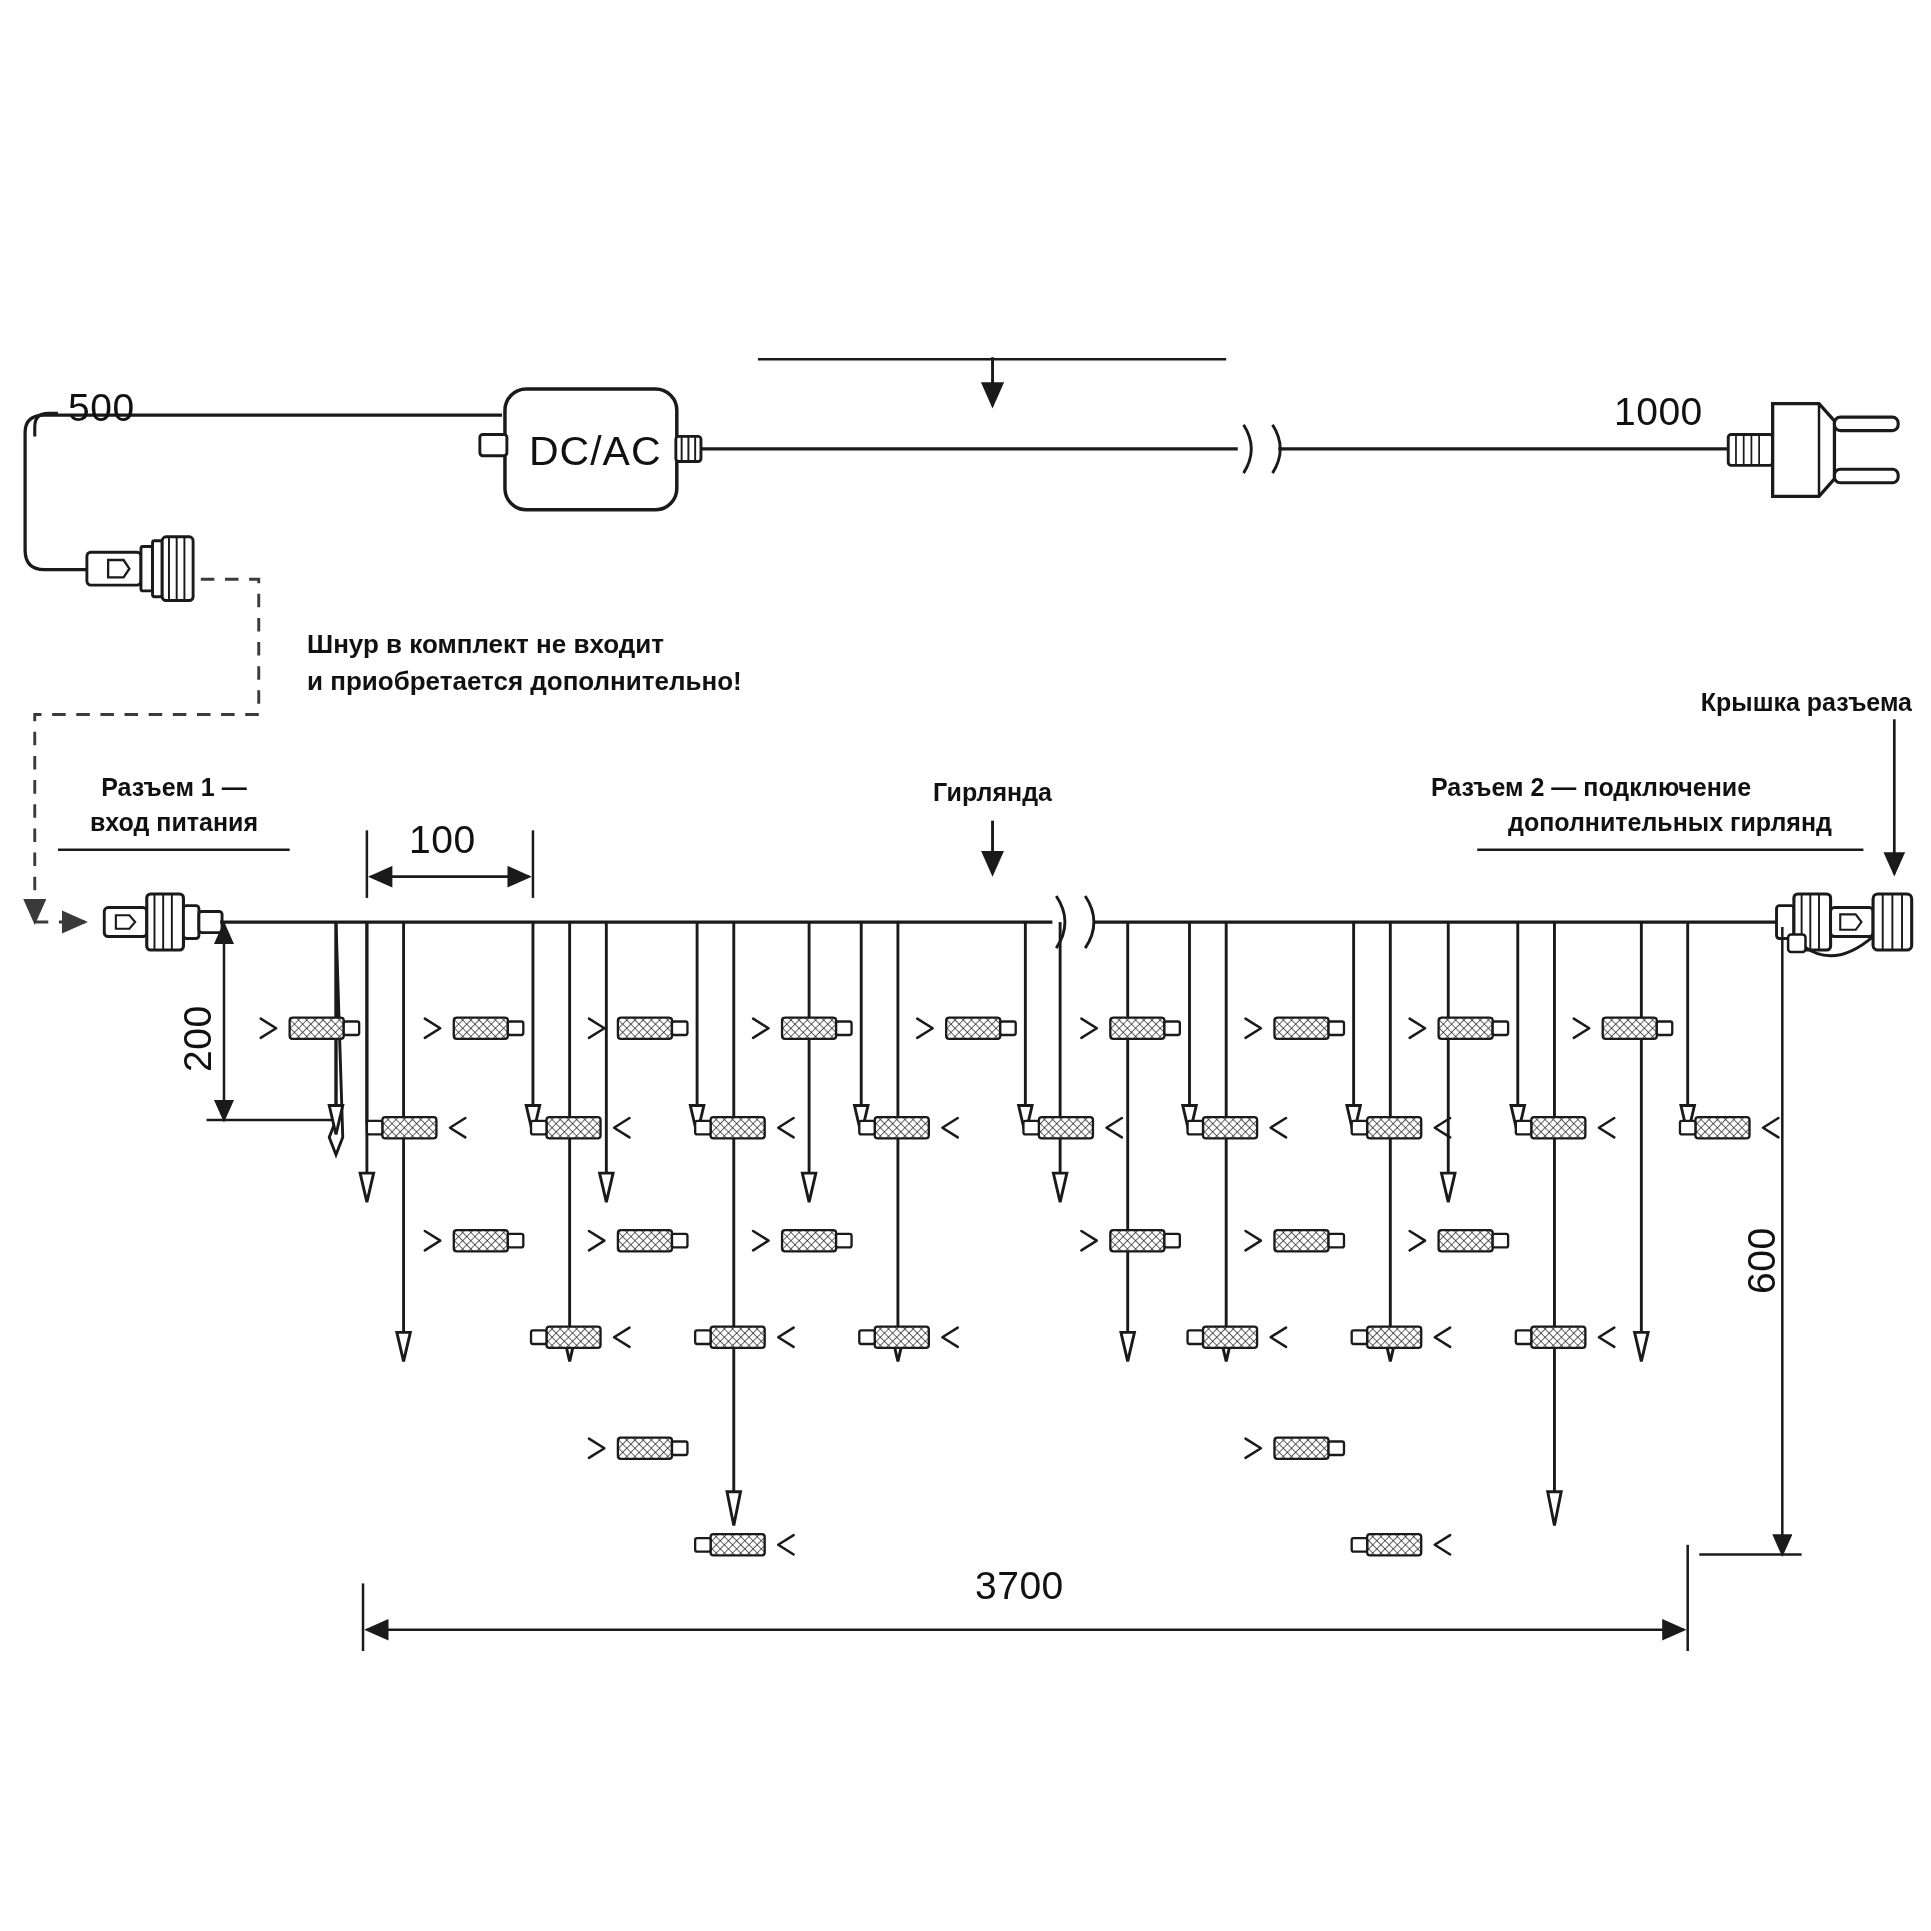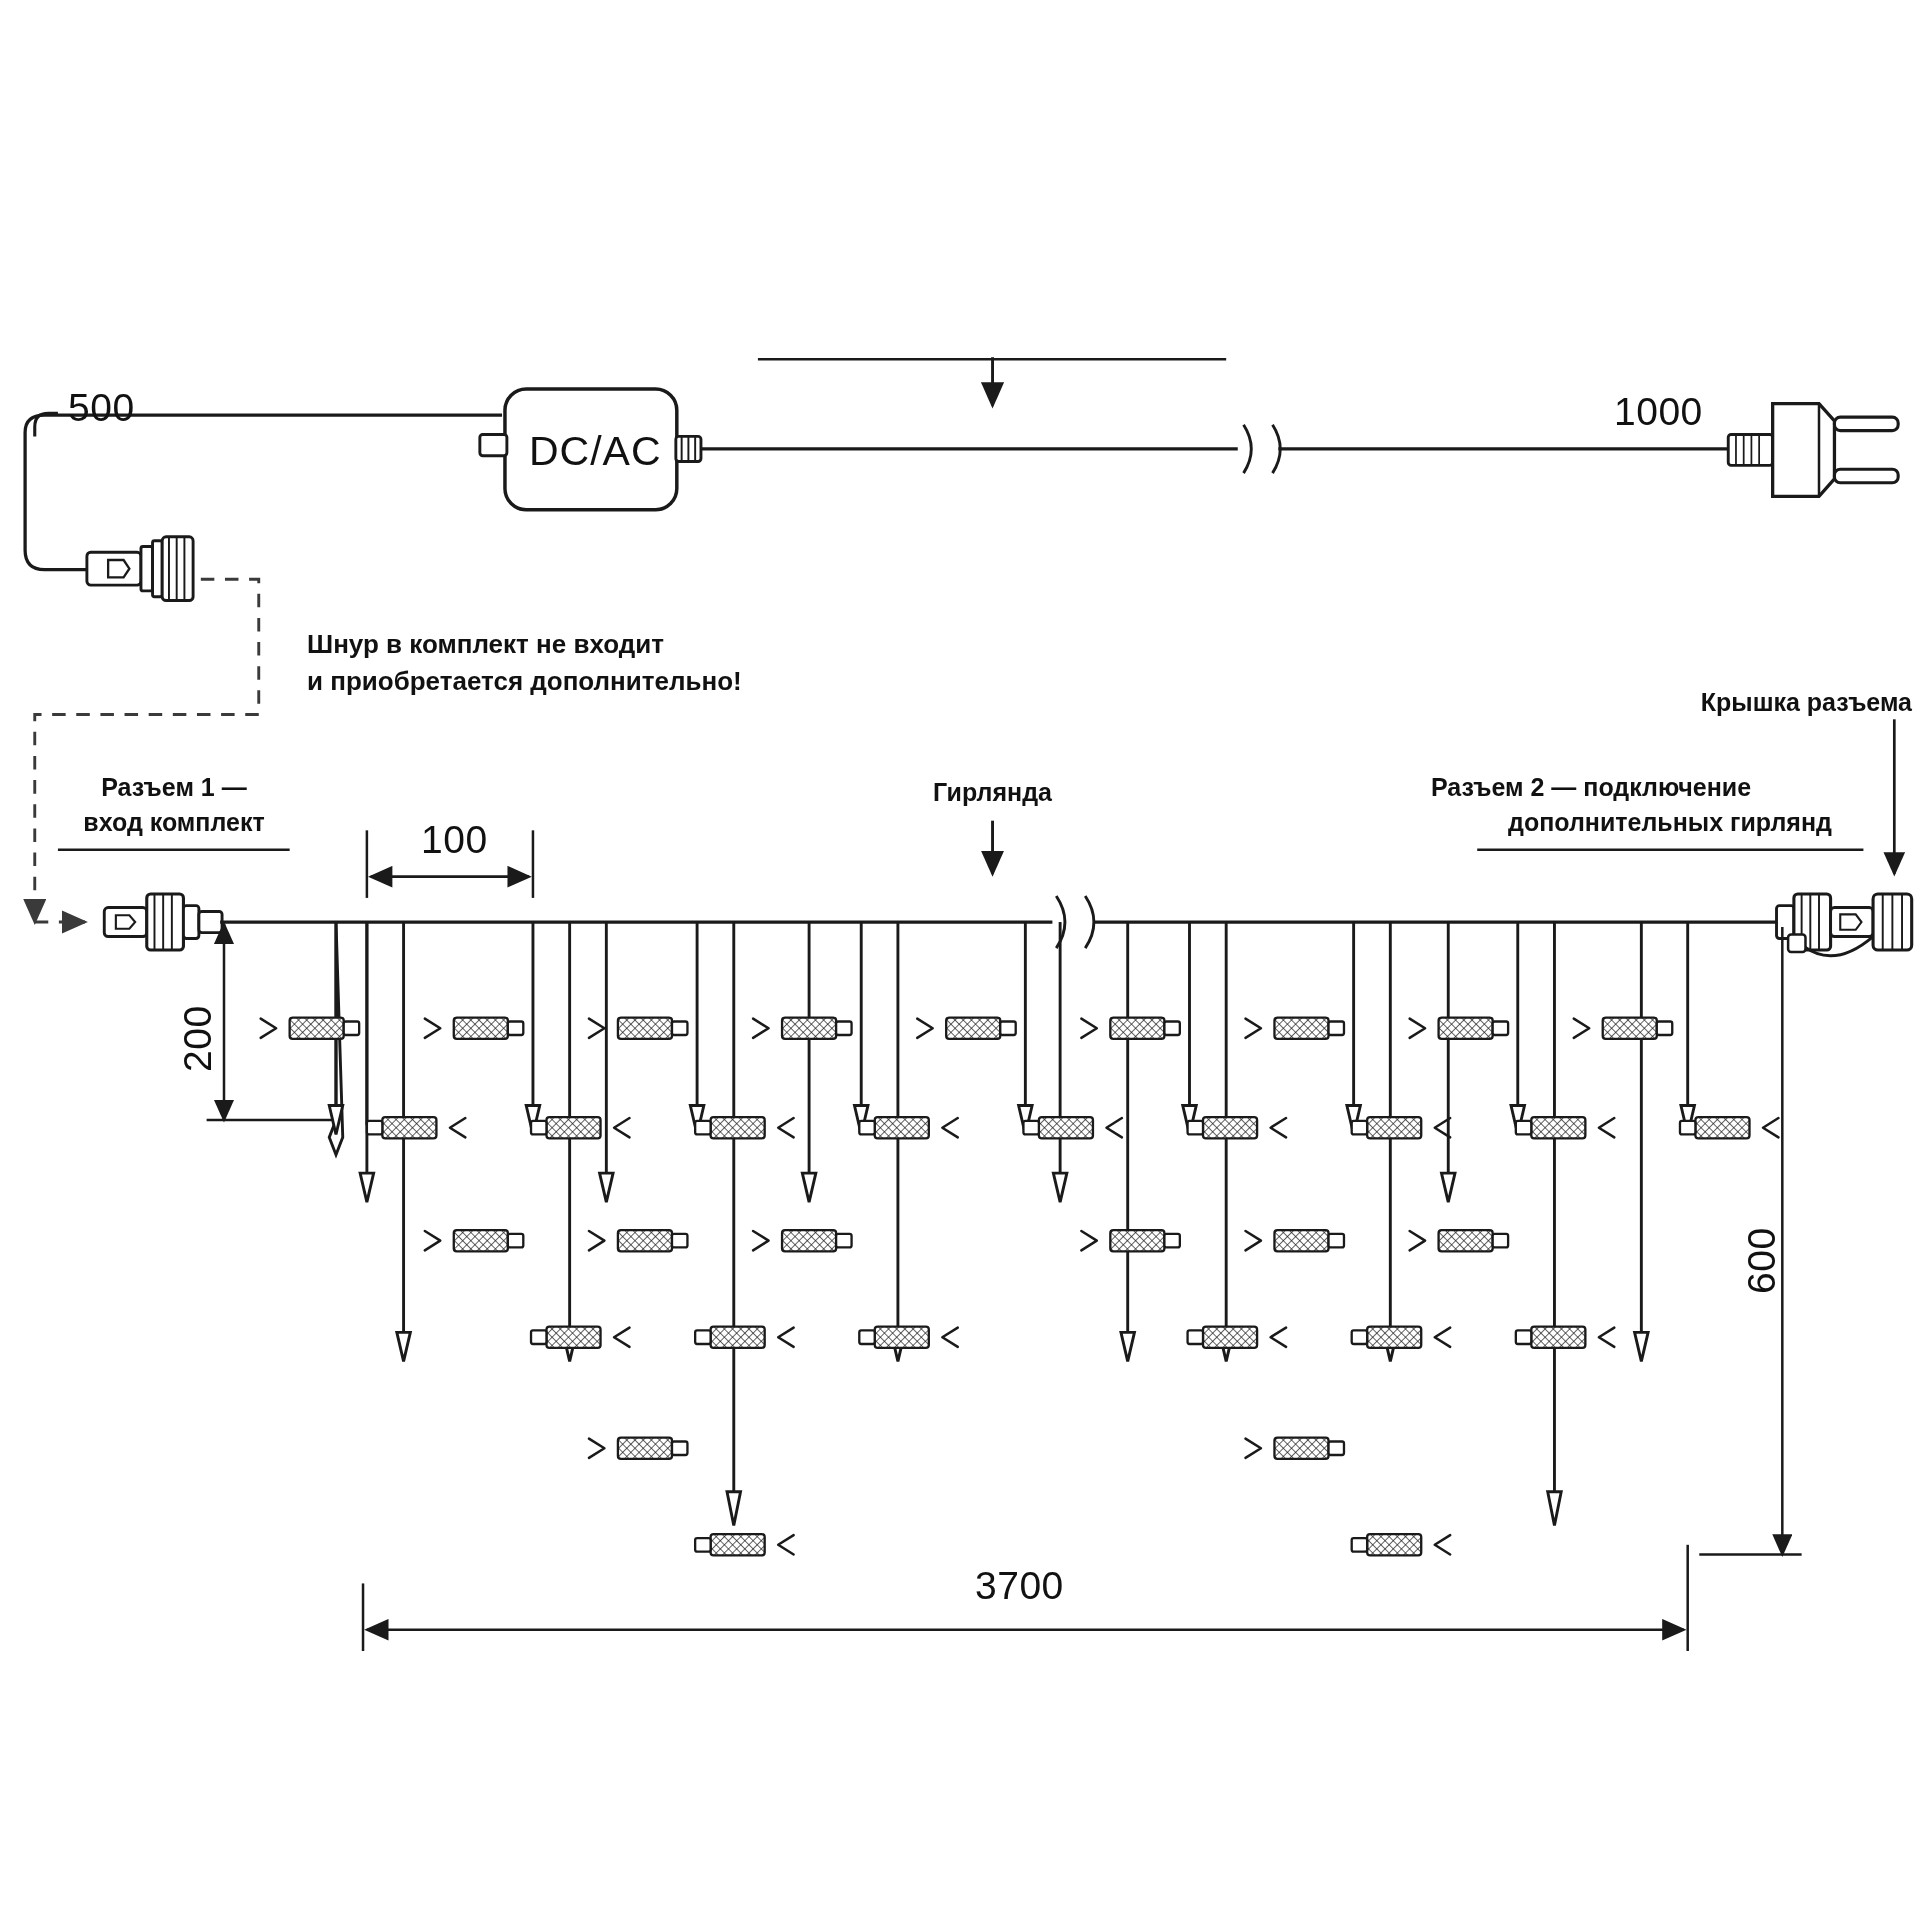--- a/index.html
+++ b/index.html
@@ -349,30 +349,30 @@
   <div class="lbl dim" style="left:1614px; top:388px;">1000</div>
 
   <div class="lbl dcac" style="left:529px; top:426px;">DC/AC</div>
 
 
 
   <div class="lbl warn" style="left:307px; top:628px;">Шнур в комплект не входит</div>
   <div class="lbl warn" style="left:307px; top:665px;">и приобретается дополнительно!</div>
 
   <div class="lbl callout-bold center" style="left:58px; top:772px; width:232px;">Разъем 1 —</div>
-  <div class="lbl callout-bold center" style="left:58px; top:807px; width:232px;">вход комплект</div>
+  <div class="lbl callout-bold center" style="left:58px; top:807px; width:232px;">вход питания</div>
 
   <div class="lbl callout-bold center" style="left:867px; top:777px; width:251px;">Гирлянда</div>
 
   <div class="lbl callout-bold center" style="left:1398px; top:772px; width:386px;">Разъем 2 — подключение</div>
   <div class="lbl callout-bold center" style="left:1477px; top:807px; width:386px;">дополнительных гирлянд</div>
 
   <div class="lbl callout-bold right" style="left:1506px; top:687px; width:406px;">Крышка разъема</div>
 
-  <div class="lbl dim" style="left:421px; top:816px;">100</div>
+  <div class="lbl dim" style="left:409px; top:816px;">100</div>
 
   <div class="lbl dim rot" style="left:174px; top:1072px;">200</div>
 
   <div class="lbl dim rot" style="left:1738px; top:1294px;">600</div>
 
   <div class="lbl dim" style="left:975px; top:1562px;">3700</div>
 
 </div>
 
 

